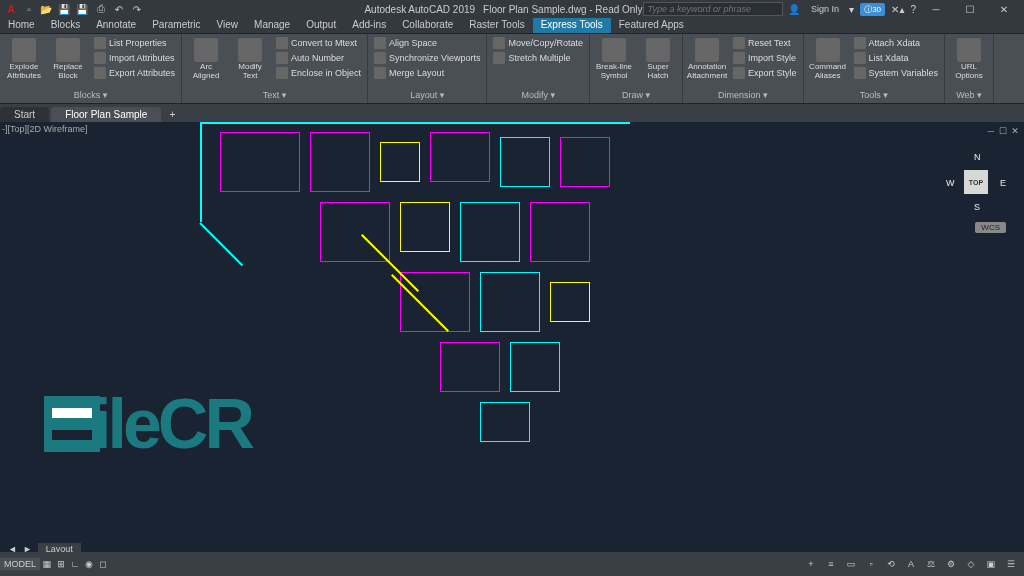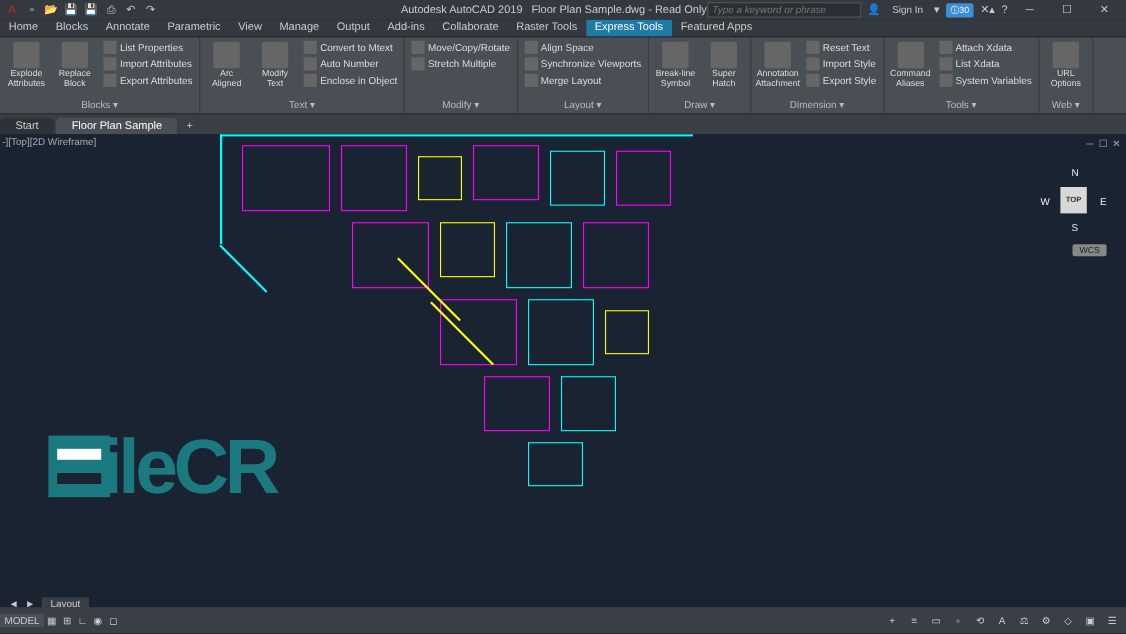--- a/index.html
+++ b/index.html
@@ -177,48 +177,48 @@
           </div>
         </div>
       </div>
       <div class="ribbon-group-title">Text ▾</div>
     </div>
     <div class="ribbon-group">
       <div class="ribbon-group-body">
         <div class="ribbon-col">
           <div class="ribbon-row-btn">
             <span class="sm-ico"></span>
+            <span>Align Space</span>
+          </div>
+          <div class="ribbon-row-btn">
+            <span class="sm-ico"></span>
+            <span>Synchronize Viewports</span>
+          </div>
+          <div class="ribbon-row-btn">
+            <span class="sm-ico"></span>
+            <span>Merge Layout</span>
+          </div>
+        </div>
+      </div>
+      <div class="ribbon-group-title">Layout ▾</div>
+    </div>
+    <div class="ribbon-group">
+      <div class="ribbon-group-body">
+        <div class="ribbon-col">
+          <div class="ribbon-row-btn">
+            <span class="sm-ico"></span>
             <span>Move/Copy/Rotate</span>
           </div>
           <div class="ribbon-row-btn">
             <span class="sm-ico"></span>
             <span>Stretch Multiple</span>
           </div>
         </div>
       </div>
       <div class="ribbon-group-title">Modify ▾</div>
-    </div>
-    <div class="ribbon-group">
-      <div class="ribbon-group-body">
-        <div class="ribbon-col">
-          <div class="ribbon-row-btn">
-            <span class="sm-ico"></span>
-            <span>Align Space</span>
-          </div>
-          <div class="ribbon-row-btn">
-            <span class="sm-ico"></span>
-            <span>Synchronize Viewports</span>
-          </div>
-          <div class="ribbon-row-btn">
-            <span class="sm-ico"></span>
-            <span>Merge Layout</span>
-          </div>
-        </div>
-      </div>
-      <div class="ribbon-group-title">Layout ▾</div>
     </div>
     <div class="ribbon-group">
       <div class="ribbon-group-body">
         <div class="ribbon-big-btn">
           <div class="ico"></div>
           <div class="lbl">Break-line<br>Symbol</div>
         </div>
         <div class="ribbon-big-btn">
           <div class="ico"></div>
           <div class="lbl">Super<br>Hatch</div>

